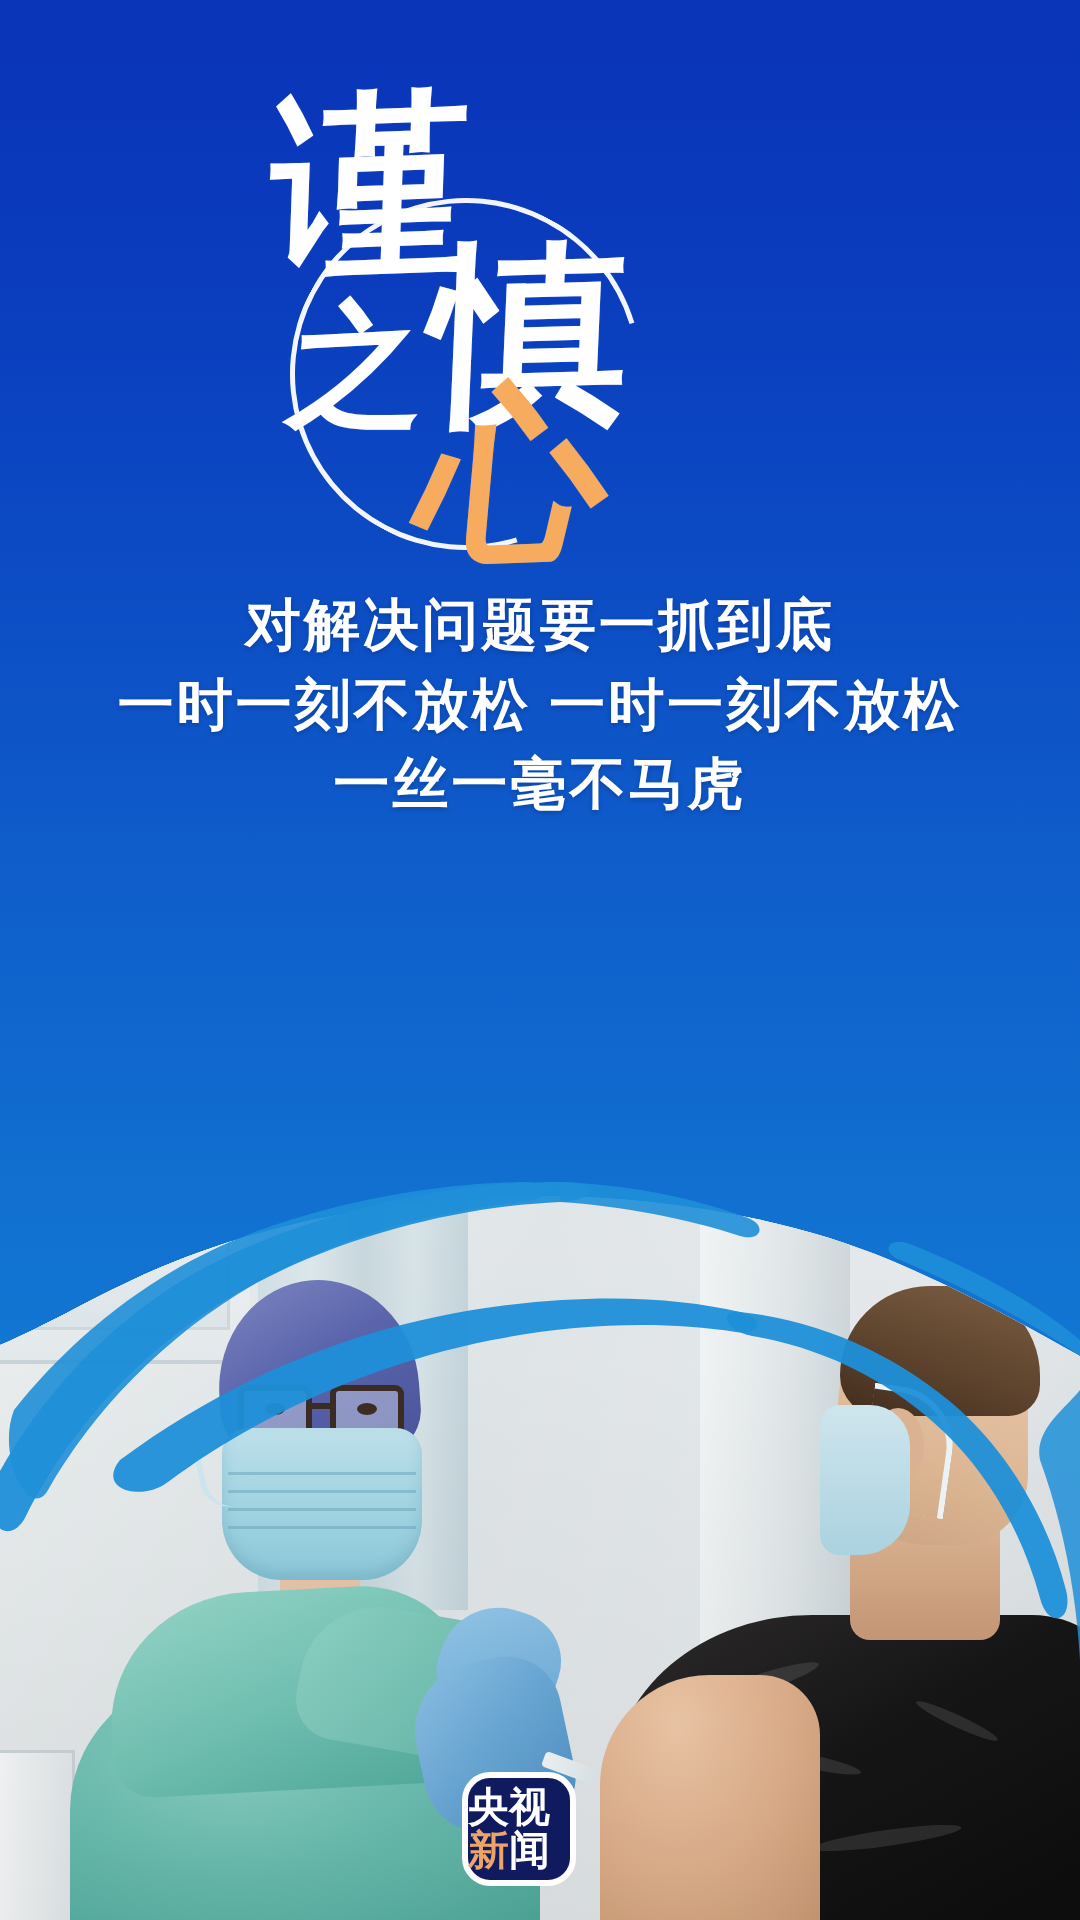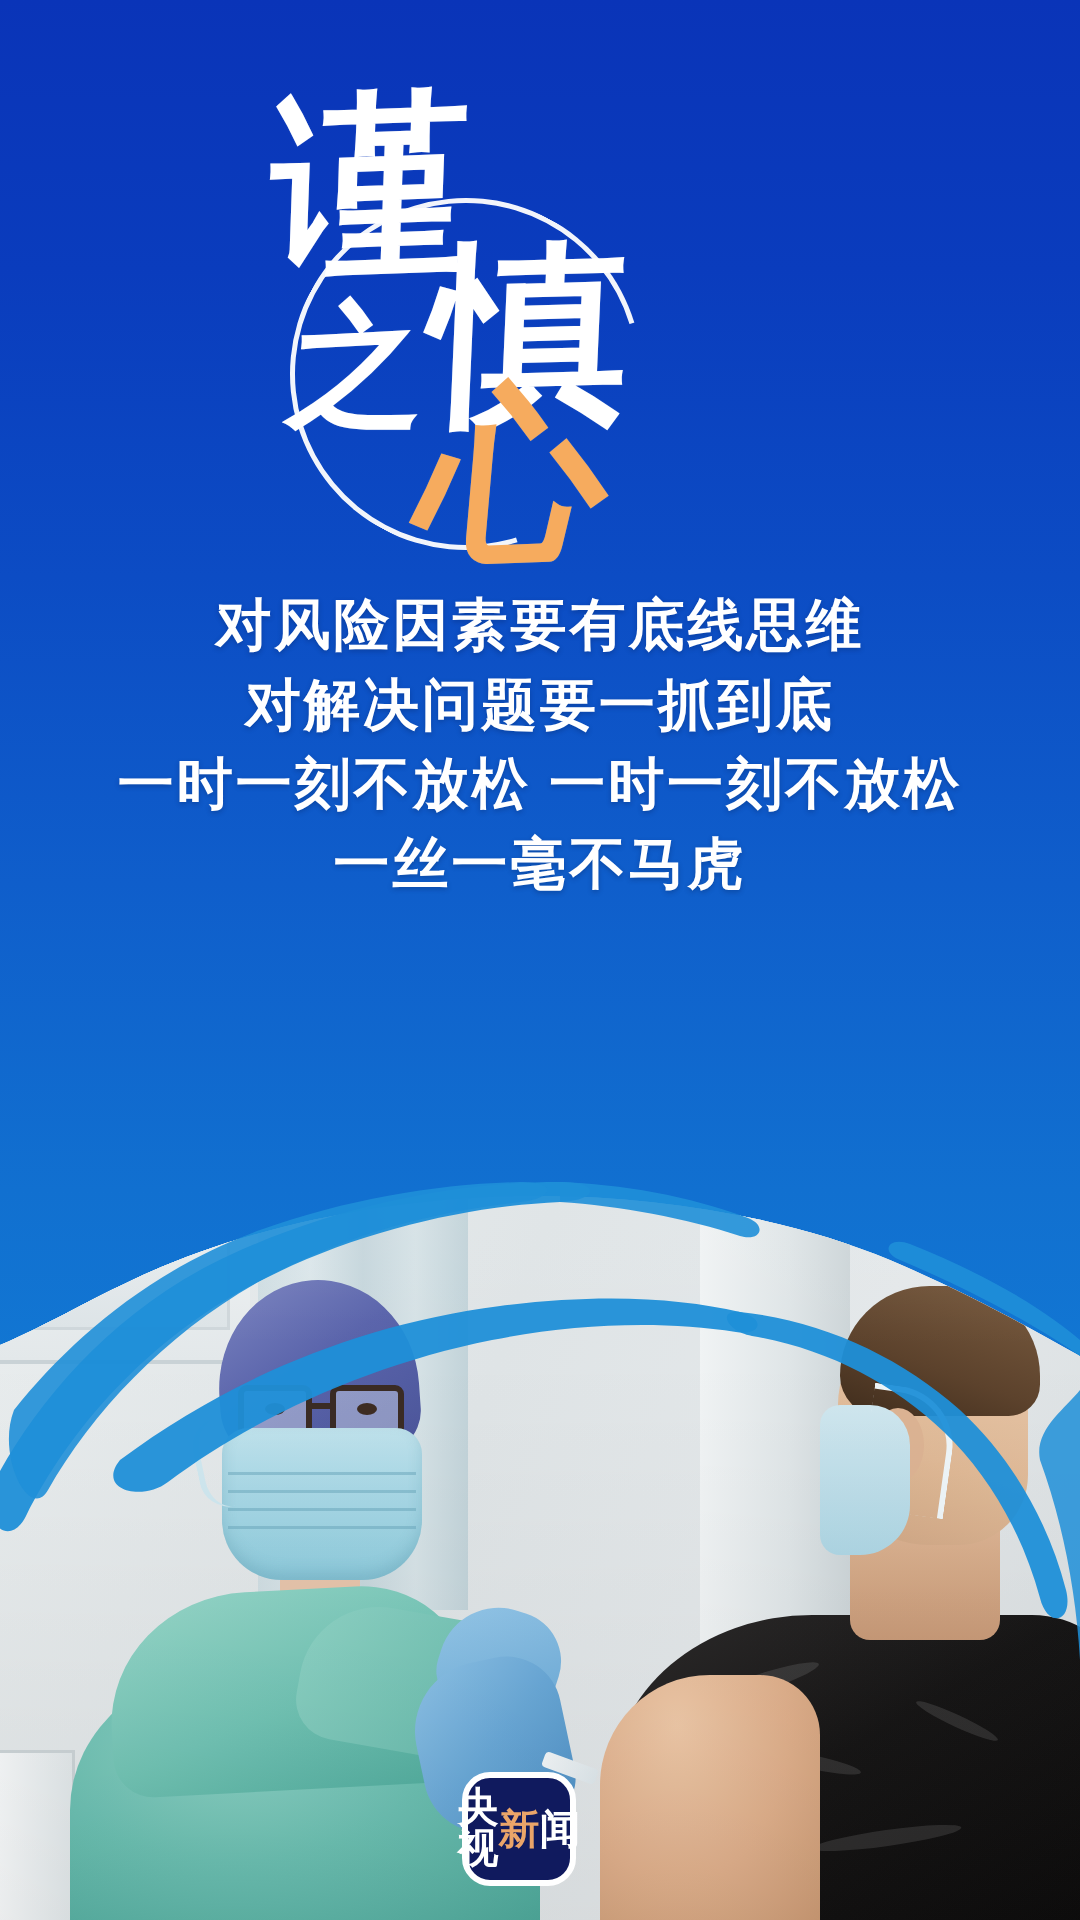--- a/index.html
+++ b/index.html
@@ -308,22 +308,21 @@
   
   #logo {
     position: absolute;
     left: 462px; top: 1772px;
     width: 114px; height: 114px;
     background: #101a5e;
     border: 6px solid #ffffff;
     border-radius: 28px;
     box-sizing: border-box;
     display: flex;
-    flex-direction: row;
-    align-items: center;
+    flex-direction: column;
     justify-content: center;
     line-height: 1;
   }
   .logo-row {
     display: flex;
     font-family: "DejaVu Sans", "Liberation Sans", sans-serif;
     font-weight: 700;
     font-size: 41px;
     letter-spacing: 0;
   }
@@ -343,21 +342,20 @@
     <div class="cal" id="cal-jin">谨</div>
 
     <div class="cal" id="cal-zhi">之</div>
 
     <div class="cal" id="cal-shen">慎</div>
 
     <div class="cal" id="cal-xin">心</div>
   </div>
 
   <div id="slogan">
-    <div class="slogan-line">对风险因素要有底线思维</div>
     <div class="slogan-line">对解决问题要一抓到底</div>
     <div class="slogan-line">一时一刻不放松 一时一刻不放松</div>
     <div class="slogan-line">一丝一毫不马虎</div>
   </div>
 
   <div id="photo-wrap">
     <div id="photo-mask">
       <div id="photo">
 
         <div class="ph" id="wall-main"></div>

